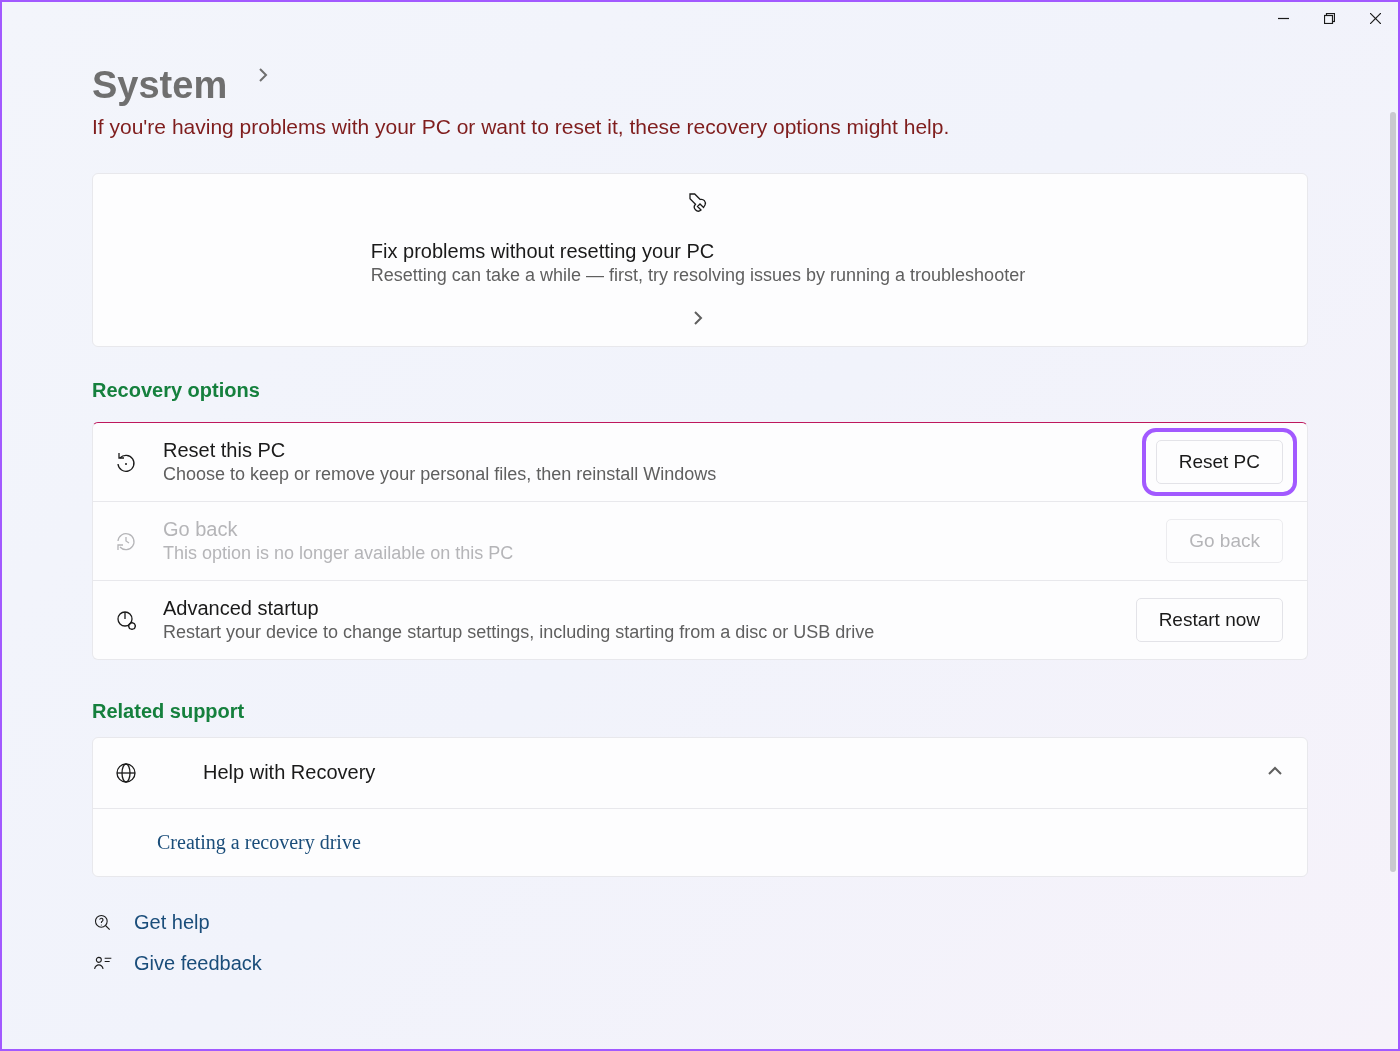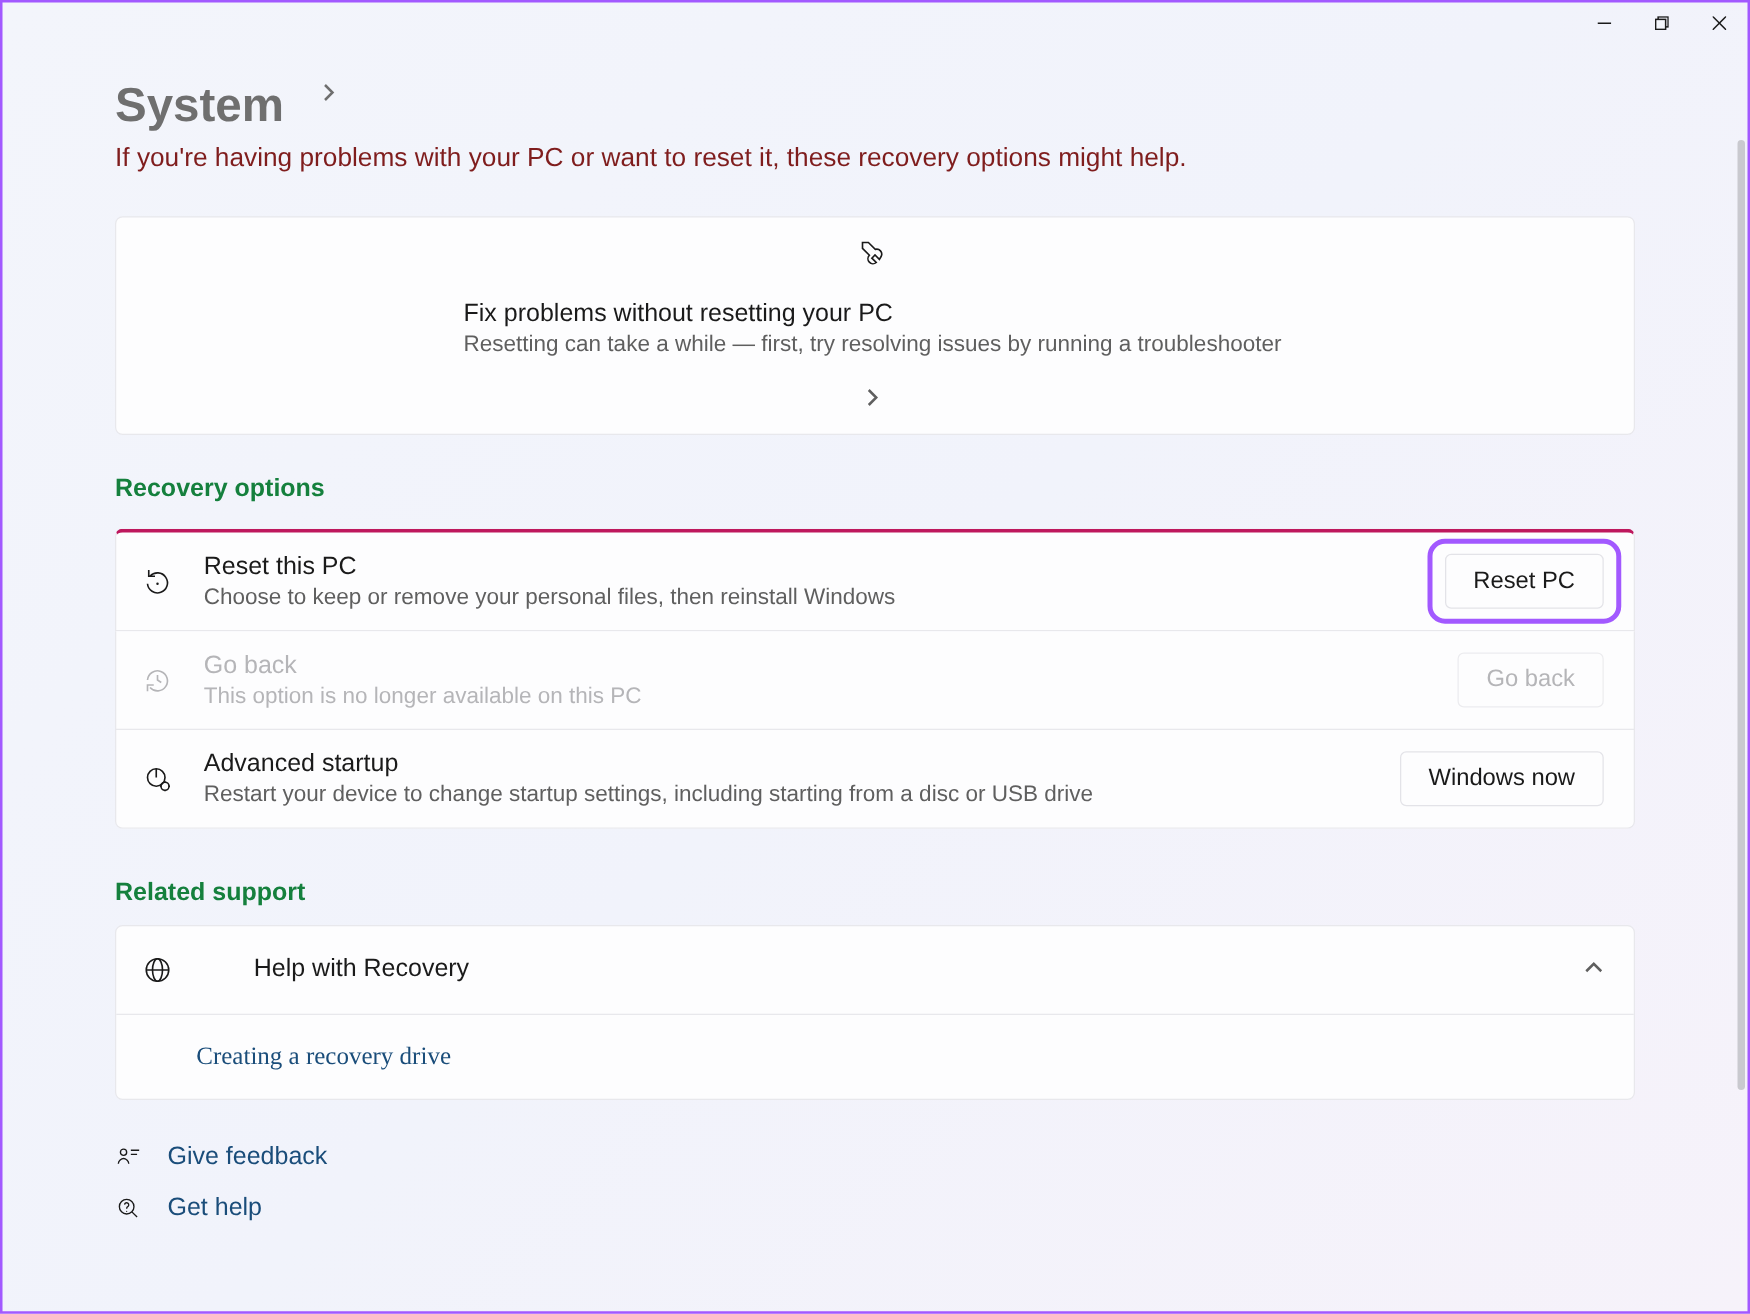--- a/index.html
+++ b/index.html
@@ -184,21 +184,21 @@
     cursor: pointer;
   }
   .footer-link .card-icon { width: 22px; height: 22px; }
   .footer-link .card-icon svg { width: 20px; height: 20px; stroke: #1a1a1a; }
   .footer-link-text {
     color: #1a4d7a;
     font-size: 20px;
   }
 
   .card-group .card { border-radius: 0; margin-bottom: 0; border-top: none; }
-  .card-group .card:first-child { border-radius: 6px 6px 0 0; border-top: 3px solid #be185d; margin-top: 20px; }
+  .card-group .card:first-child { border-radius: 6px 6px 0 0; border-top: 1px solid #be185d; margin-top: 20px; }
   .card-group .card:last-child { border-radius: 0 0 6px 6px; }
   .card-group { margin-bottom: 6px; }
 </style>
 </head>
 <body>
 
 <div class="window-controls">
   <div class="window-btn">
     <svg viewBox="0 0 11 11">
         <line x1="0" y1="5.5" x2="11" y2="5.5"></line>
@@ -300,21 +300,21 @@
             <line x1="18" y1="21" x2="18" y2="22"></line>
             <line x1="15" y1="18" x2="14" y2="18"></line>
             <line x1="21" y1="18" x2="22" y2="18"></line>
           </svg>
       </span>
       <div class="card-text">
         <div class="card-title">Advanced startup</div>
         <div class="card-desc">Restart your device to change startup settings, including starting from a disc or USB drive</div>
       </div>
       <span class="card-action">
-        <button class="action-button">Windows now</button>
+        <button class="action-button">Restart now</button>
       </span>
     </div>
   </div>
 
   <h2 class="section-title" style="margin-top:40px;">Related support</h2>
 
   <div class="expandable">
     <div class="expandable-header">
       <span class="card-icon">
         <svg viewBox="0 0 24 24">
@@ -332,33 +332,33 @@
     </div>
     <div class="expandable-body">
       <span class="link-text">Creating a recovery drive</span>
     </div>
   </div>
 
   <div class="footer-links">
     <div class="footer-link">
       <span class="card-icon">
         <svg viewBox="0 0 24 24">
-            <circle cx="7" cy="7" r="3"></circle>
-            <path d="M2 18c0-3 3-5 5-5s5 2 5 5"></path>
-            <path d="M14 5h8M14 9h6"></path>
-          </svg>
-      </span>
-      <span class="footer-link-text">Give feedback</span>
-    </div>
-    <div class="footer-link">
-      <span class="card-icon">
-        <svg viewBox="0 0 24 24">
             <circle cx="10" cy="10" r="7"></circle>
             <path d="M8 8a2 2 0 1 1 3 2c-1 .5-1 1-1 2"></path>
             <circle cx="10" cy="14.5" r="0.6" fill="#1a1a1a" stroke="none"></circle>
             <line x1="15" y1="15" x2="20" y2="20"></line>
           </svg>
       </span>
       <span class="footer-link-text">Get help</span>
     </div>
+    <div class="footer-link">
+      <span class="card-icon">
+        <svg viewBox="0 0 24 24">
+            <circle cx="7" cy="7" r="3"></circle>
+            <path d="M2 18c0-3 3-5 5-5s5 2 5 5"></path>
+            <path d="M14 5h8M14 9h6"></path>
+          </svg>
+      </span>
+      <span class="footer-link-text">Give feedback</span>
+    </div>
   </div>
 
 </div>
 
 </body></html>

